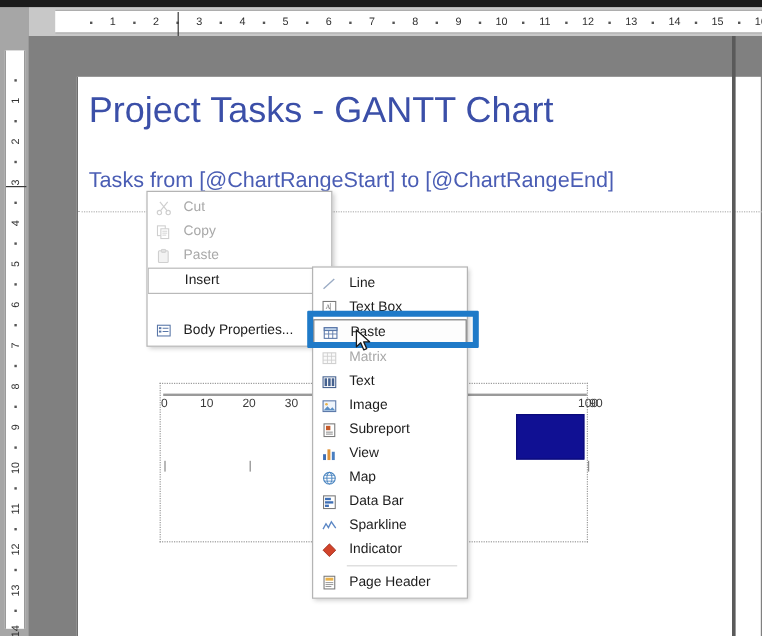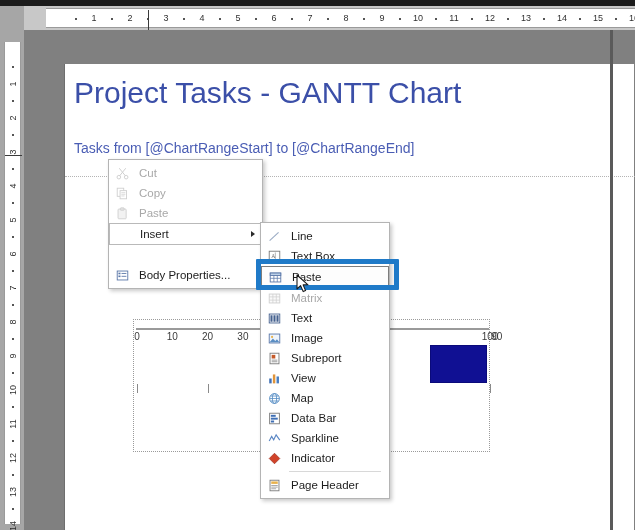--- a/index.html
+++ b/index.html
@@ -115,21 +115,21 @@
 
   .report-title {
     position: absolute; left: 9px; top: 12px;
     font-size: 30px; color: #3b4fa8;
     letter-spacing: 0px;
     white-space: nowrap;
     font-family: "Liberation Sans", sans-serif;
   }
   .report-sub {
     position: absolute; left: 9px; top: 76px;
-    font-size: 14px; color: #4a5db4;
+    font-size: 18px; color: #4a5db4;
     white-space: nowrap;
   }
 
   
   .chart-item {
     position: absolute; left: 68px; top: 255px;
     width: 357px; height: 133px;
     border: 1px dotted #9a9a9a;
     background: #ffffff;
   }
@@ -163,21 +163,21 @@
   
   .menu {
     position: absolute;
     background: #ffffff;
     border: 1px solid #b4b4b4;
     box-shadow: 2px 2px 4px rgba(0,0,0,0.22);
     padding: 3px 0;
     font-size: 11.5px;
     color: #1c1c1c;
   }
-  .menu.main { left: 108px; top: 159px; width: 155px; }
+  .menu.main { left: 122px; top: 159px; width: 155px; }
   .menu.sub  { left: 260px; top: 222px; width: 130px; }
 
   .mi {
     position: relative;
     height: 20px;
     display: flex;
     align-items: center;
     padding: 0 6px 0 0;
     white-space: nowrap;
   }

